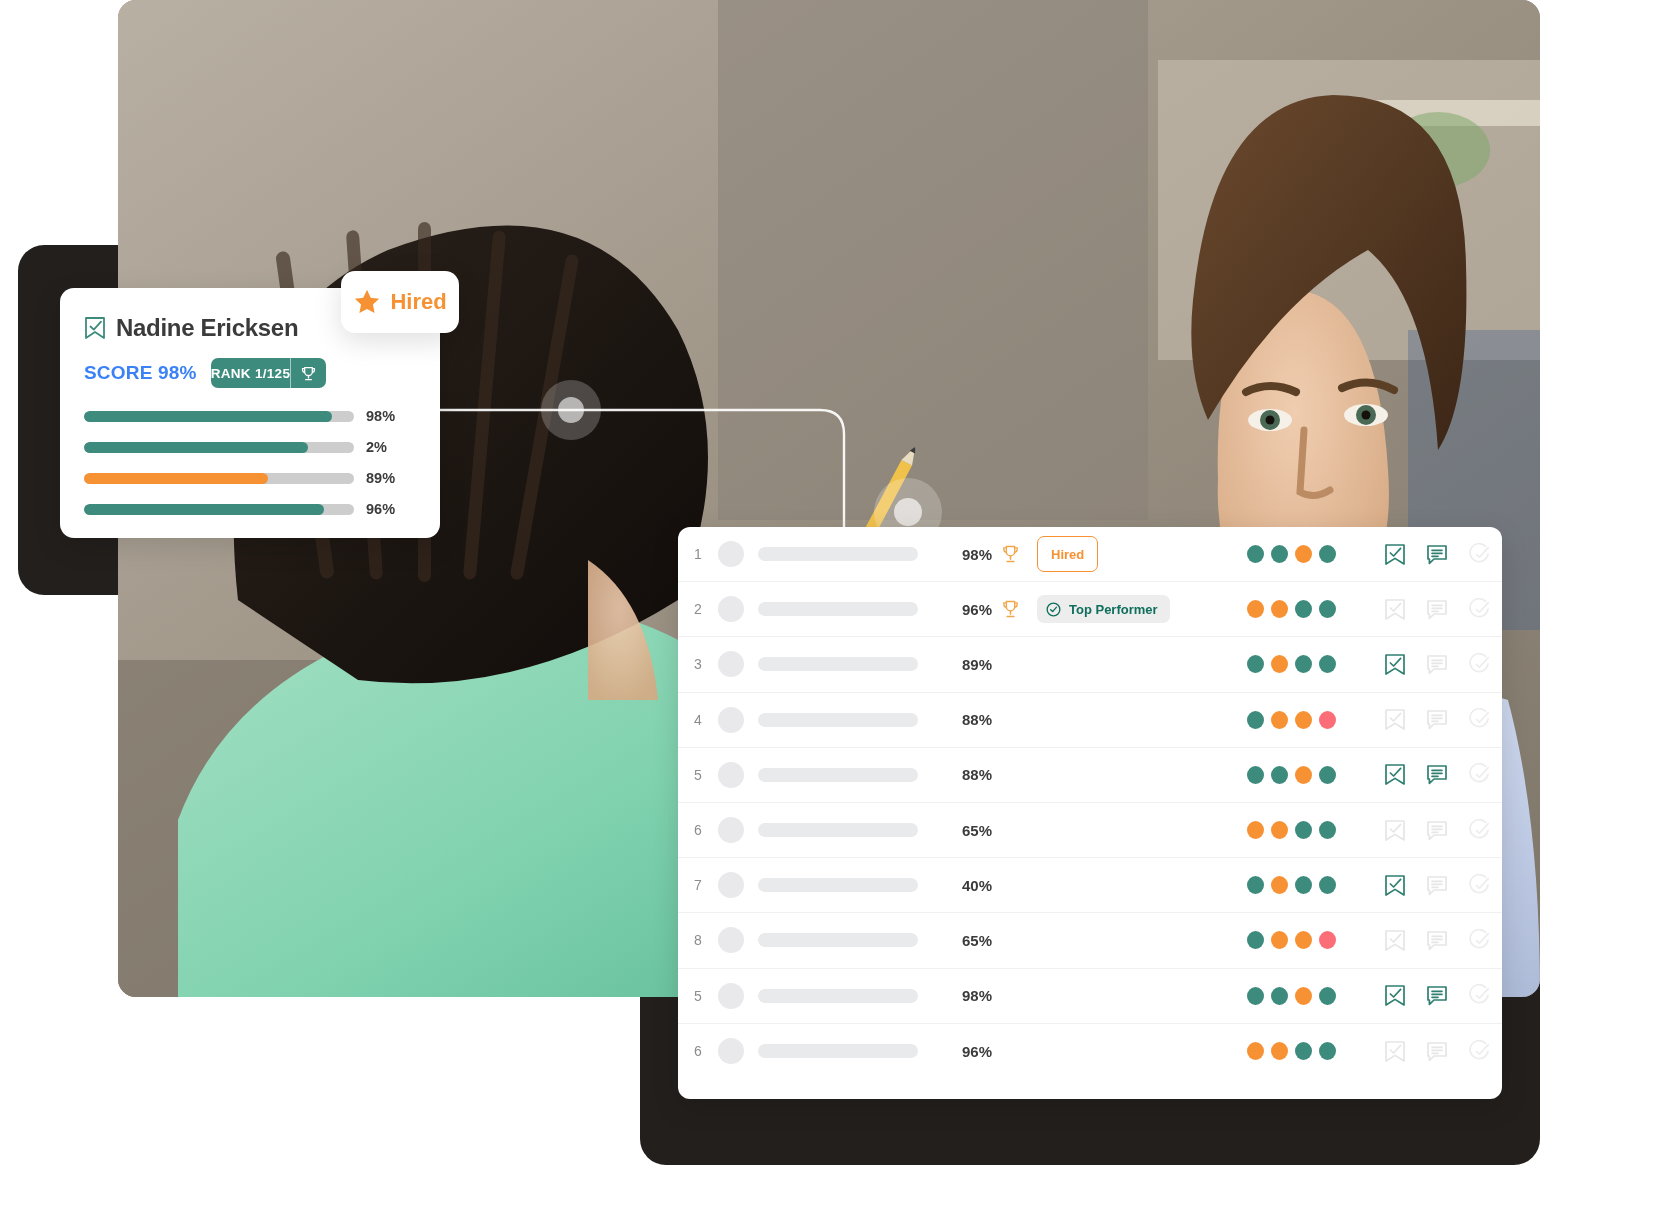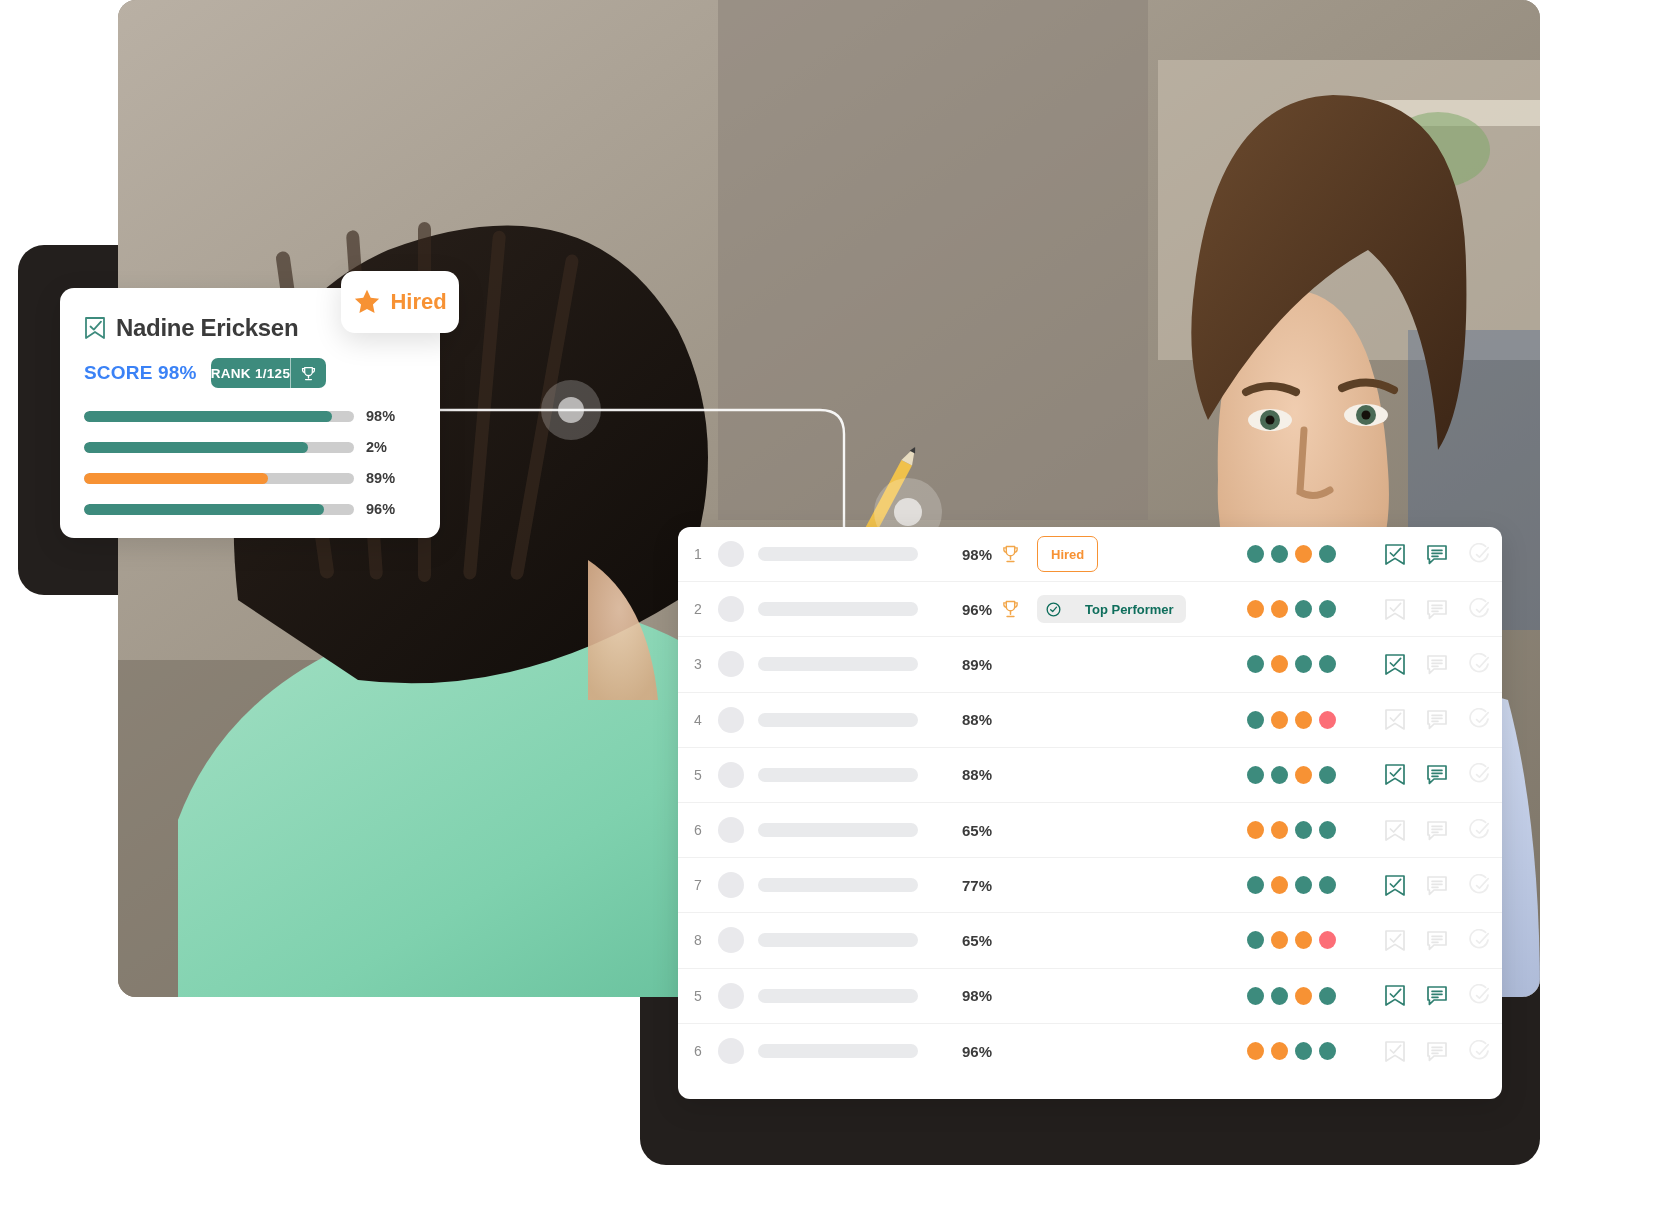--- a/index.html
+++ b/index.html
@@ -127,21 +127,21 @@
   }
   .r-trophy { width: 22px; flex: none; margin-left: 9px; display: flex; }
   .r-badgeslot { flex: none; margin-left: 14px; min-width: 130px; }
   .badge-hired {
     display: inline-flex; align-items: center; justify-content: center;
     height: 27px; padding: 17px 13px;
     border: 1.6px solid #f79234; border-radius: 7px;
     color: #f79234; font-size: 13px; font-weight: bold;
   }
   .badge-top {
-    display: inline-flex; align-items: center; gap: 24px;
+    display: inline-flex; align-items: center; gap: 8px;
     height: 28px; padding: 0 12px 0 9px;
     background: #ededed; border-radius: 7px;
     color: #0f6e5c; font-size: 13px; font-weight: bold;
     white-space: nowrap;
   }
   .r-spacer { flex: 1 1 auto; }
   .r-dots { display: flex; gap: 7px; flex: none; }
   .dot { width: 17px; height: 18px; border-radius: 50%; }
   .r-actions { display: flex; gap: 20px; flex: none; margin-left: 48px; margin-right: 12px; }
   .act { width: 22px; height: 23px; }
@@ -493,21 +493,21 @@
           <svg class="act" viewBox="0 0 22 23">
             <path d="M17.6 3.4 A9 9 0 1 0 20 11" fill="none" stroke="#ededed" stroke-width="1.7" stroke-linecap="round"></path>
             <path d="M8.6 11.6 L11.4 14.2 L20.2 4.6" fill="none" stroke="#ededed" stroke-width="1.7" stroke-linecap="round" stroke-linejoin="round"></path>
           </svg>
         </div>
       </div>
       <div class="row">
         <div class="r-num">7</div>
         <div class="r-avatar"></div>
         <div class="r-namebar"></div>
-        <div class="r-pct">77%</div>
+        <div class="r-pct">40%</div>
         <div class="r-trophy"></div>
         <div class="r-badgeslot"></div>
         <div class="r-spacer"></div>
         <div class="r-dots">
           <span class="dot" style="background:#3d8b7d"></span>
           <span class="dot" style="background:#f79234"></span>
           <span class="dot" style="background:#3d8b7d"></span>
           <span class="dot" style="background:#3d8b7d"></span>
         </div>
         <div class="r-actions">

